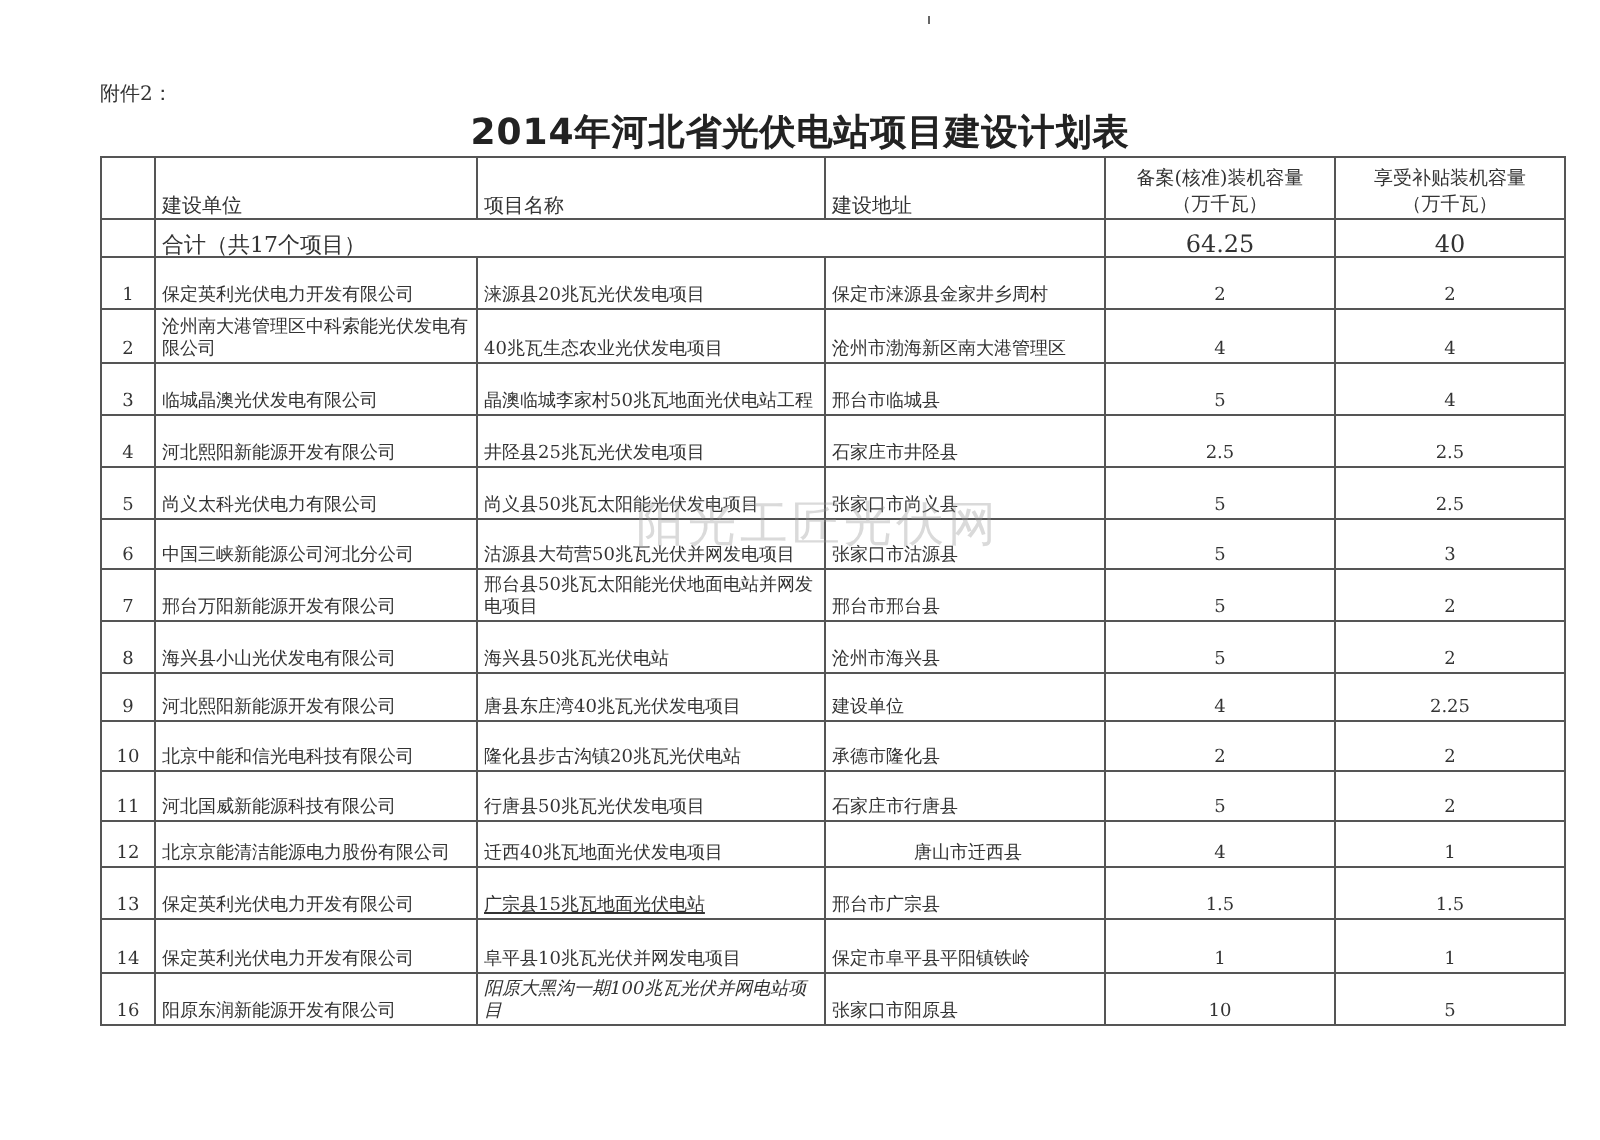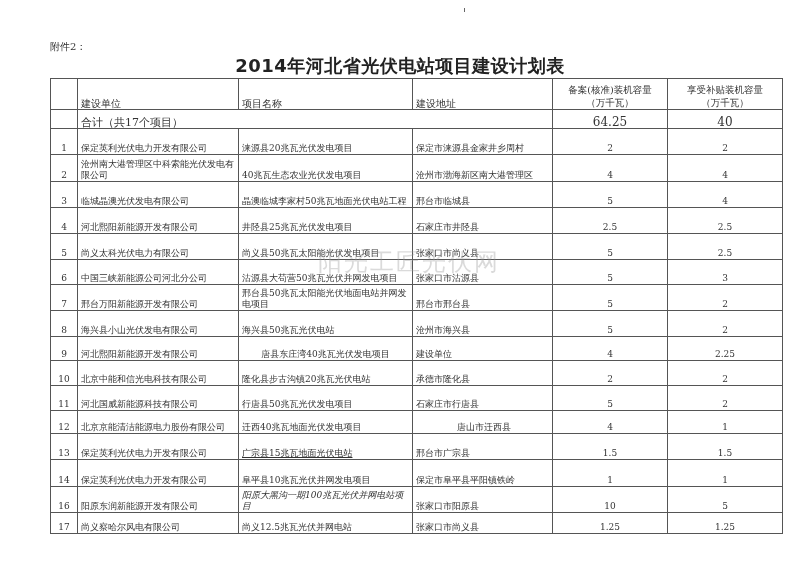--- a/index.html
+++ b/index.html
@@ -138,21 +138,21 @@
         <td class="no" style="height: 25px;">8</td>
         <td style="height: 25px;">海兴县小山光伏发电有限公司</td>
         <td style="height: 25px;">海兴县50兆瓦光伏电站</td>
         <td style="height: 25px;">沧州市海兴县</td>
         <td class="num" style="height: 25px;">5</td>
         <td class="num" style="height: 25px;">2</td>
       </tr>
       <tr>
         <td class="no" style="height: 23px;">9</td>
         <td style="height: 23px;">河北熙阳新能源开发有限公司</td>
-        <td style="height: 23px; text-align: center;">唐县东庄湾40兆瓦光伏发电项目</td>
+        <td style="height: 23px;">唐县东庄湾40兆瓦光伏发电项目</td>
         <td style="height: 23px;">建设单位</td>
         <td class="num" style="height: 23px;">4</td>
         <td class="num" style="height: 23px;">2.25</td>
       </tr>
       <tr>
         <td class="no" style="height: 24px;">10</td>
         <td style="height: 24px;">北京中能和信光电科技有限公司</td>
         <td style="height: 24px;">隆化县步古沟镇20兆瓦光伏电站</td>
         <td style="height: 24px;">承德市隆化县</td>
         <td class="num" style="height: 24px;">2</td>
@@ -191,24 +191,16 @@
         <td class="num" style="height: 26px;">1</td>
       </tr>
       <tr>
         <td class="no" style="height: 25px;">16</td>
         <td style="height: 25px;">阳原东润新能源开发有限公司</td>
         <td style="height: 25px; font-style: italic;">阳原大黑沟一期100兆瓦光伏并网电站项目</td>
         <td style="height: 25px;">张家口市阳原县</td>
         <td class="num" style="height: 25px;">10</td>
         <td class="num" style="height: 25px;">5</td>
       </tr>
-      <tr>
-        <td class="no" style="height: 20px;">17</td>
-        <td style="height: 20px;">尚义察哈尔风电有限公司</td>
-        <td style="height: 20px;">尚义12.5兆瓦光伏并网电站</td>
-        <td style="height: 20px;">张家口市尚义县</td>
-        <td class="num" style="height: 20px;">1.25</td>
-        <td class="num" style="height: 20px;">1.25</td>
-      </tr>
     </tbody>
 </table>
 
 <div class="watermark">阳光工匠光伏网</div>
 
 </body></html>

